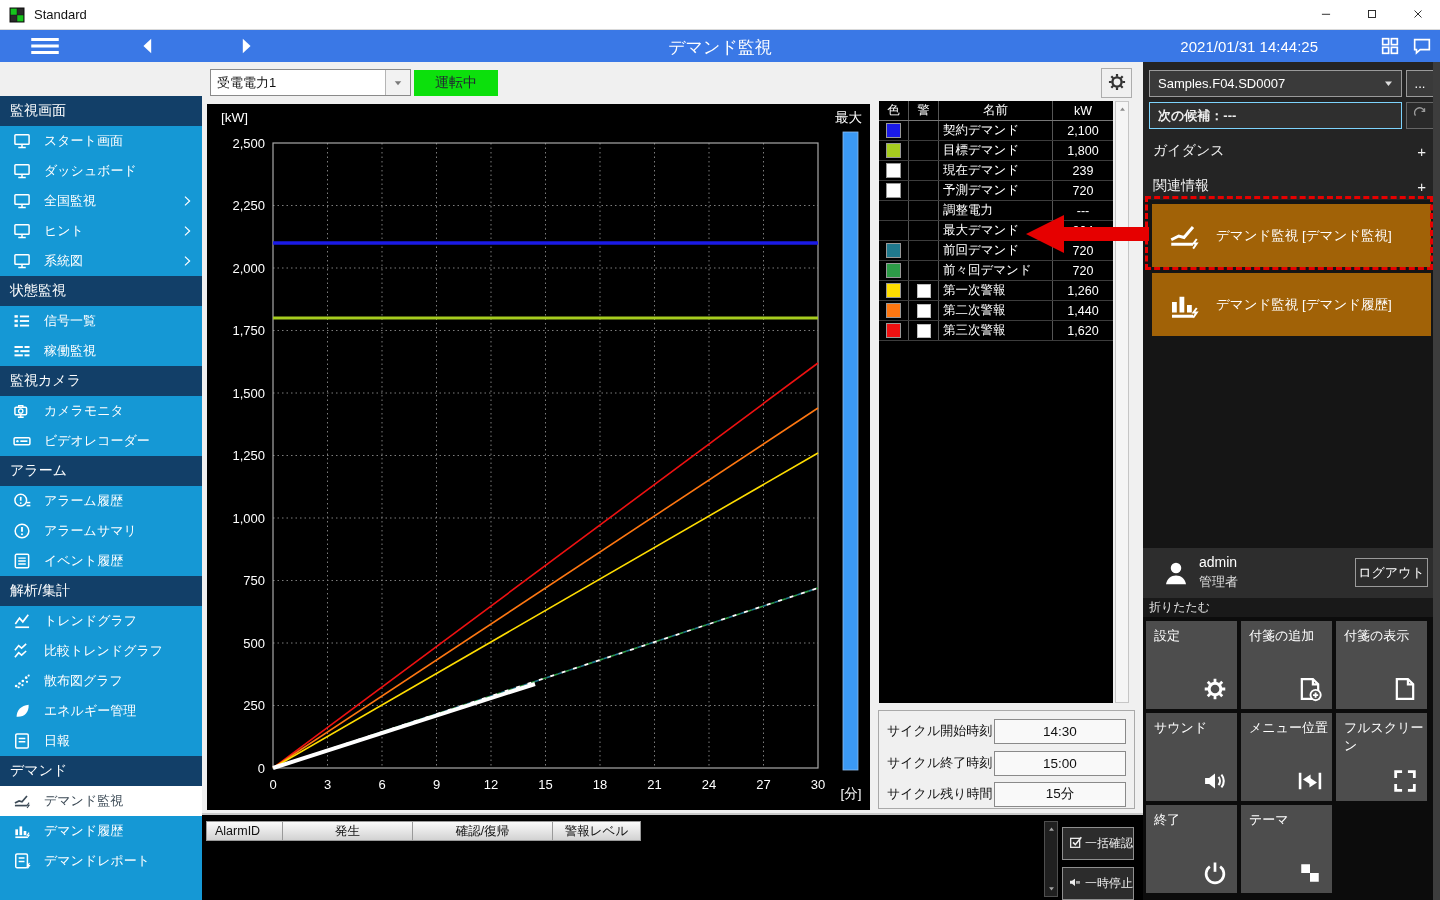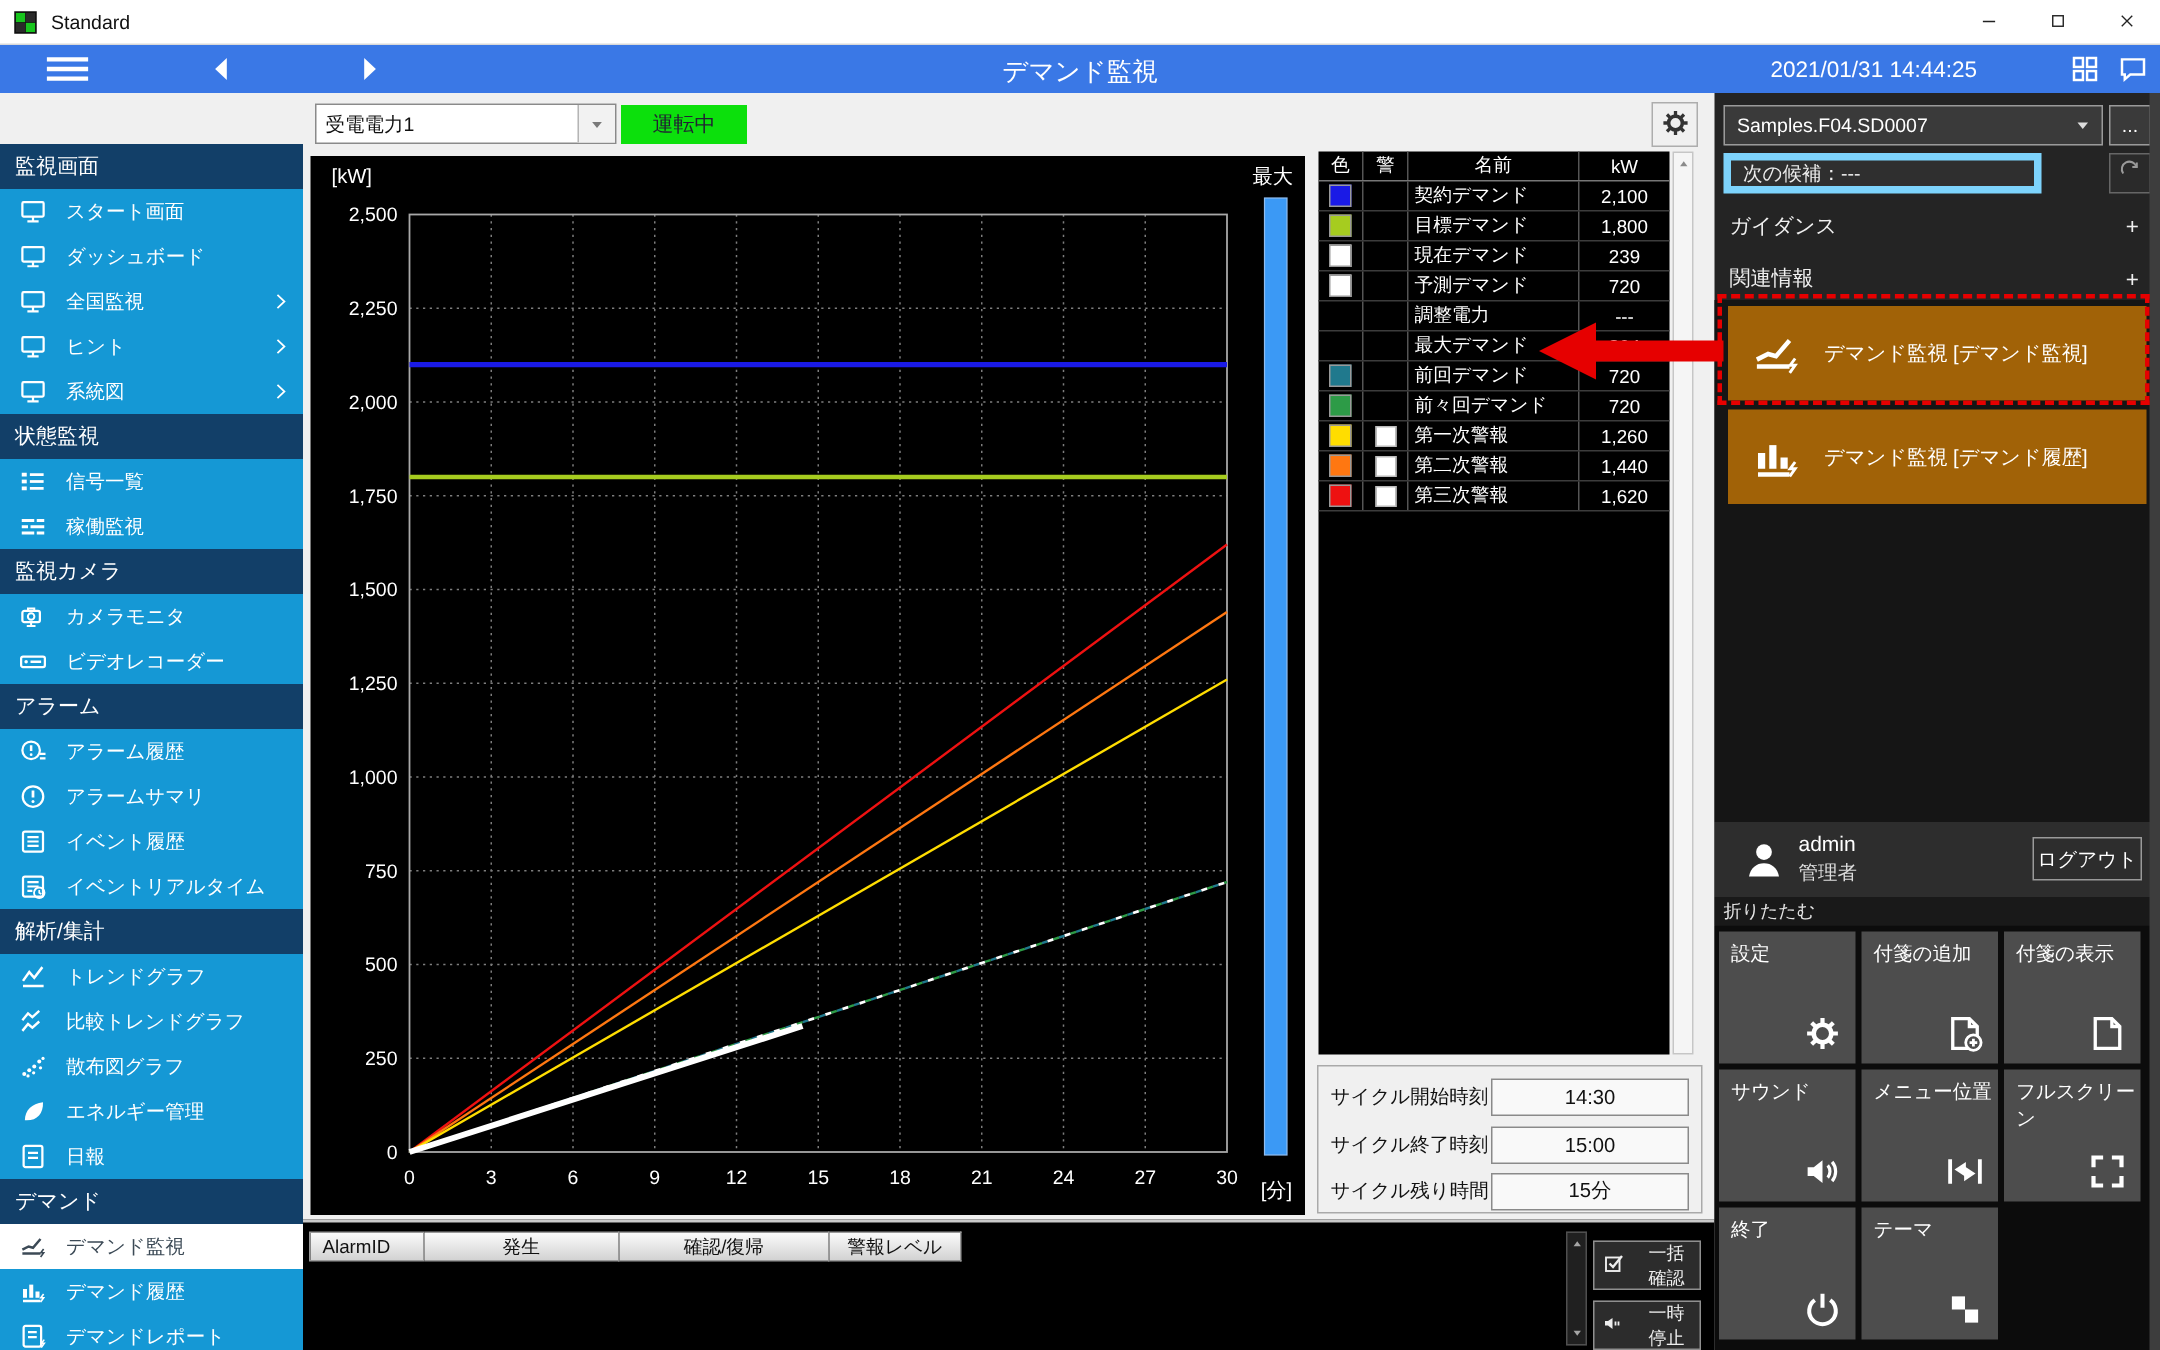--- a/index.html
+++ b/index.html
@@ -68,32 +68,32 @@
   .cy-label { flex:1; font-size:13px; }
   .cy-value { width:132px; height:25px; background:#f9f9f9; border:1px solid #8a8a8a; display:flex; align-items:center; justify-content:center; font-size:13.5px; }
 
   #alarm-region { left:0; top:751px; width:941px; height:87px; background:#000; border-top:2px solid #c9c9c9; }
   #alarm-header { position:absolute; left:4px; top:6px; height:20px; display:flex; }
   .al-c { background:linear-gradient(#fbfbfb,#d2d2d2); border:1px solid #9a9a9a; border-left:none; color:#111; font-size:12.5px; display:flex; align-items:center; justify-content:center; }
   .al-c:first-child { border-left:1px solid #9a9a9a; justify-content:flex-start; padding-left:8px; }
   .al-c.left { justify-content:flex-start; padding-left:8px; }
   #alarm-scroll { position:absolute; left:842px; top:6px; width:14px; height:76px; background:#202020; border:1px solid #4f4f4f; display:flex; flex-direction:column; justify-content:space-between; align-items:center; color:#a5a5a5; }
   #alarm-scroll svg { width:9px; height:9px; }
-  .alarm-btn { position:absolute; left:860px; width:72px; height:33px; background:#2c2c2c; border:1px solid #8f8f8f; color:#eee; display:flex; align-items:center; font-size:12px; padding-left:5px; gap:15px; }
+  .alarm-btn { position:absolute; left:860px; width:72px; height:33px; background:#2c2c2c; border:1px solid #8f8f8f; color:#eee; display:flex; align-items:center; font-size:12px; padding-left:5px; gap:1px; }
   .alarm-btn svg { width:16px; height:16px; flex:0 0 16px; }
   #alarm-btn-1 { top:12px; } #alarm-btn-2 { top:52px; }
 
   
   #rightpanel { left:1143px; top:62px; width:297px; height:838px; background:#242424; color:#e8e8e8; }
   #rp-selector { left:6px; top:8px; width:253px; height:27px; background:#3a3a3a; border:1px solid #9a9a9a; display:flex; align-items:center; }
   #rp-selector .txt { flex:1; padding-left:8px; font-size:13px; color:#fff; }
   #rp-selector .caret { width:26px; color:#ddd; display:flex; justify-content:center; }
   #rp-selector .caret svg { width:13px; height:13px; }
   #rp-more { left:263px; top:8px; width:28px; height:27px; background:#3a3a3a; border:1px solid #9a9a9a; color:#fff; display:flex; align-items:center; justify-content:center; font-size:13px; }
-  #rp-candidate { left:6px; top:40px; width:212px; height:27px; background:#2f2f2f; border:5px solid #7dd3fc; display:flex; align-items:center; padding-left:8px; color:#eee; }
+  #rp-candidate { left:6px; top:40px; width:253px; height:27px; background:#2f2f2f; border:1px solid #7dd3fc; display:flex; align-items:center; padding-left:8px; color:#eee;font-weight:bold; }
   #rp-refresh { left:263px; top:40px; width:28px; height:27px; background:#2a2a2a; border:1px solid #666; color:#9a9a9a; display:flex; align-items:center; justify-content:center; }
   #rp-refresh svg { width:16px; height:16px; }
   .rp-section { left:0; width:297px; height:26px; display:flex; align-items:center; padding:0 14px 0 10px; font-size:14px; color:#f0f0f0; }
   .rp-section .plus { margin-left:auto; font-size:15px; }
   #rp-sec-guidance { top:76px; } #rp-sec-related { top:111px; }
   #rp-related-area { left:0; top:138px; width:297px; height:348px; background:#151515; }
   .rel-item { position:absolute; left:9px; width:279px; height:63px; background:#a16207; display:flex; align-items:center; color:#fff; }
   .rel-item .icon { width:36px; height:36px; margin:0 14px 0 14px; color:#fff; }
   .rel-item .icon svg { width:100%; height:100%; }
   .rel-item .lbl { font-size:13.5px; }
@@ -283,29 +283,20 @@
             <circle cx="12" cy="16" r="1.2" fill="currentColor"></circle>
           </svg></span>
         <span>アラームサマリ</span>
       </div>
       <div class="sb-item">
         <span class="icon"><svg viewBox="0 0 24 24">
             <rect x="4" y="4" width="16" height="16" rx="1.5" fill="none" stroke="currentColor" stroke-width="1.8"></rect>
             <path d="M7.5 8.5h9M7.5 12h9M7.5 15.5h9" stroke="currentColor" stroke-width="1.7"></path>
           </svg></span>
         <span>イベント履歴</span>
-      </div>
-      <div class="sb-item">
-        <span class="icon"><svg viewBox="0 0 24 24">
-            <rect x="4" y="4" width="16" height="16" rx="1.5" fill="none" stroke="currentColor" stroke-width="1.8"></rect>
-            <path d="M7.5 8.5h9M7.5 12h9M7.5 15.5h4" stroke="currentColor" stroke-width="1.7"></path>
-            <circle cx="17" cy="17" r="4.2" fill="none" stroke="currentColor" stroke-width="1.5"></circle>
-            <path d="M17 14.8V17l1.6 1" fill="none" stroke="currentColor" stroke-width="1.4"></path>
-          </svg></span>
-        <span>イベントリアルタイム</span>
       </div>
       <div class="sb-header">解析/集計</div>
       <div class="sb-item">
         <span class="icon"><svg viewBox="0 0 24 24">
             <path d="M4 15.5l5-7 4 4.5 6.5-8.5" fill="none" stroke="currentColor" stroke-width="2"></path>
             <path d="M4 19.5h16.5" stroke="currentColor" stroke-width="2"></path>
           </svg></span>
         <span>トレンドグラフ</span>
       </div>
       <div class="sb-item">

